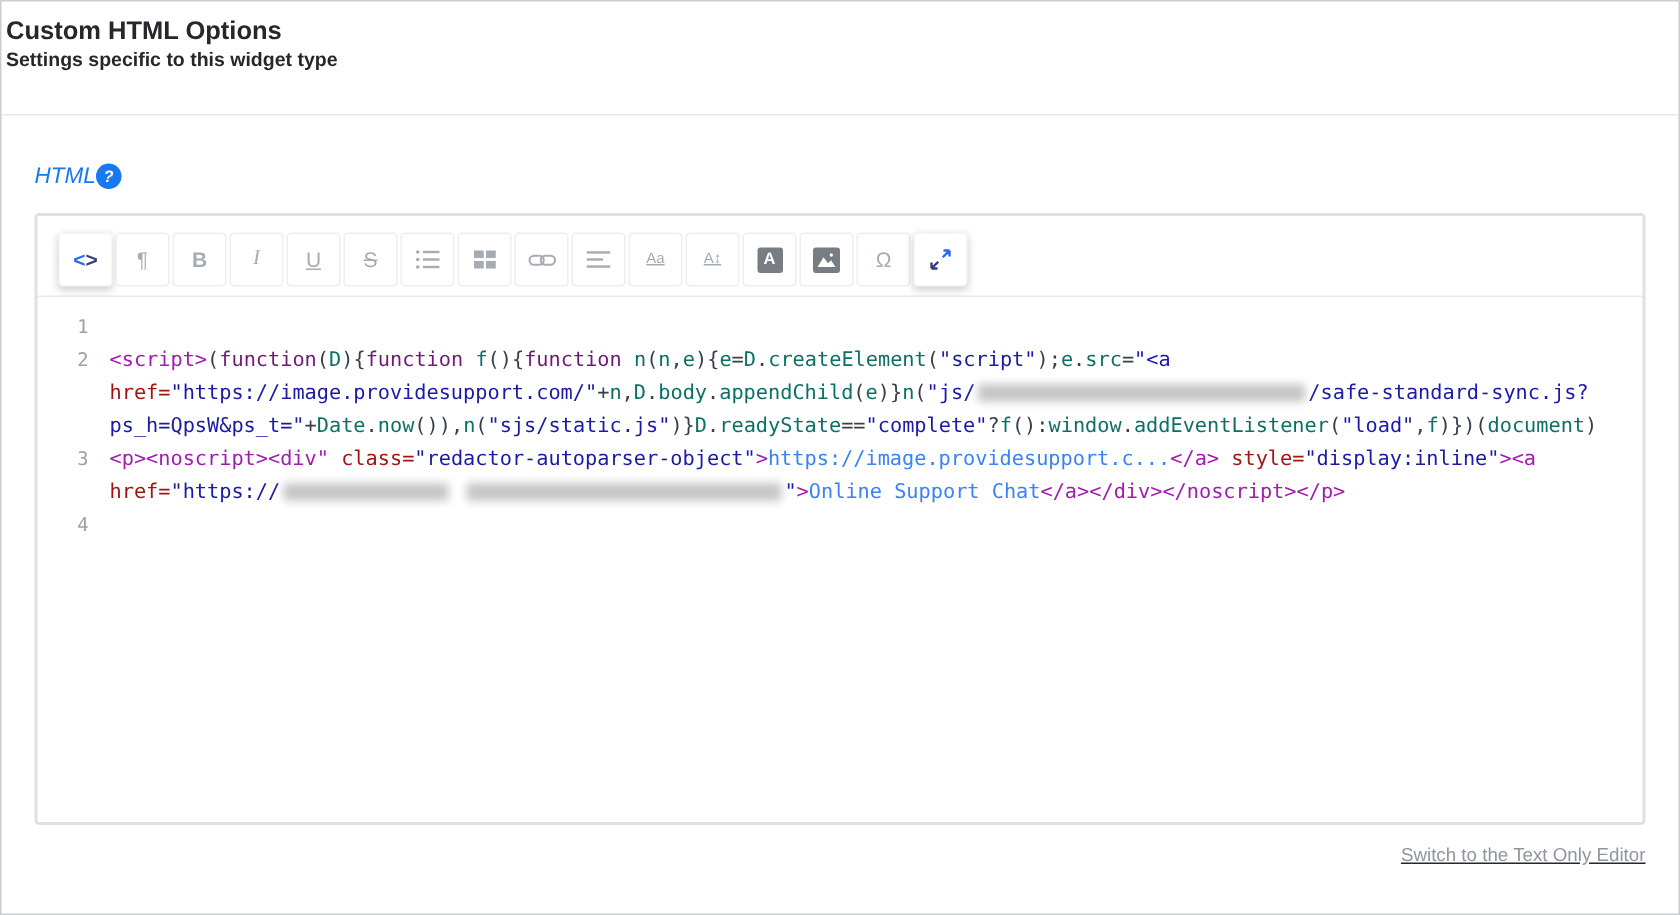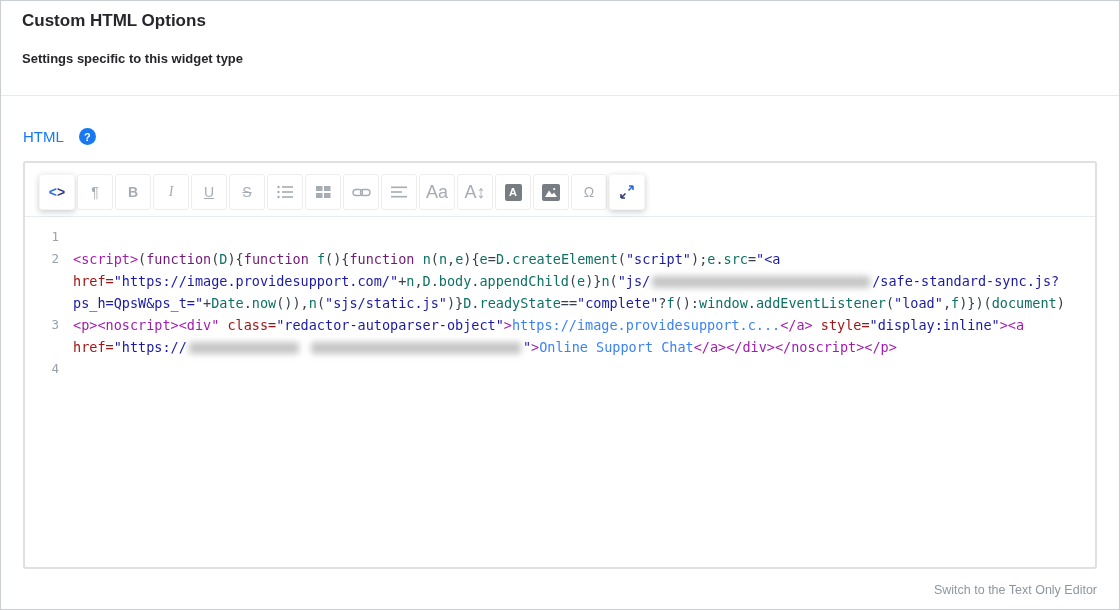--- a/index.html
+++ b/index.html
@@ -5,27 +5,27 @@
   * { box-sizing: border-box; }
   html,body { margin:0; padding:0; }
   body {
     width:1120px; height:610px;
     border:1px solid #c9cdd1;
     background:#fff;
     font-family:"Liberation Sans", sans-serif;
     color:#26262c;
     overflow:hidden;
   }
-  .page-header { padding:10px 14px 0 21px; }
+  .page-header { padding:10px 14px 0 3px; }
   .title { font-size:17px; font-weight:bold; color:#26262c; }
-  .subtitle { font-size:13px; font-weight:bold; color:#26262c; margin-top:20px; }
+  .subtitle { font-size:13px; font-weight:bold; color:#26262c; margin-top:1px; }
   .divider { height:1px; background:#e9e9e9; margin-top:29px; }
 
   .panel { padding:32px 22px 0 22px; }
-  .field-label-row { display:flex; align-items:center; gap:15px; margin-bottom:16px; }
+  .field-label-row { display:flex; align-items:center; gap:0; margin-bottom:16px;font-style:italic; }
   .field-label { color:#1778f2; font-size:15px; }
   .help-icon {
     width:17px; height:17px; border-radius:50%;
     background:#1778f2; color:#fff; font-size:11px; font-weight:bold;
     display:flex; align-items:center; justify-content:center; cursor:pointer;
   }
 
   .editor { border:2px solid #e0e0e0; border-radius:3px; height:408px; background:#fff; }
   .toolbar { display:flex; gap:2px; padding:11px 0 6px 14px; }
   .tb-btn {
@@ -40,21 +40,21 @@
   .g-lt { color:#2a6ae8; font-weight:bold; }
   .g-gt { color:#323c7e; font-weight:bold; }
   .ic-b { font-weight:bold; }
   .ic-i { font-style:italic; font-family:"Liberation Serif", serif; }
   .ic-u { text-decoration:underline; }
   .ic-s { text-decoration:line-through; }
   .dark-chip {
     width:17px; height:17px; background:#787d83; color:#fff; border-radius:2px;
     font-size:11px; font-weight:bold; display:flex; align-items:center; justify-content:center;
   }
-  .ic-small { font-size:18px; }
+  .ic-small { font-size:10px;text-decoration:underline; }
 
   .code-area {
     border-top:1px solid #e3ebf3;
     padding:9px 0 0 0;
     height:352px;
     font-family:"DejaVu Sans Mono", monospace;
     font-size:13.5px;
     cursor:text;
     overflow:hidden;
   }
@@ -68,21 +68,21 @@
   .tk-str { color:#1a1aa6; }
   .tk-attr { color:#a31515; }
   .tk-id { color:#0e7065; }
   .tk-p { color:#39404a; }
   .tk-plain { color:#39404a; }
   .tk-txt { color:#3b82f6; }
   .redact {
     display:inline-block; height:12px; background:#c6c6c6; border-radius:2px;
     filter:blur(3px); vertical-align:middle; margin:0 2px;
   }
-  .footer-row { text-align:right; padding:11px 0 0 0; }
+  .footer-row { text-align:right; padding:11px 0 0 0;text-decoration:underline; }
   .footer-link { color:#8f969e; font-size:12.5px; cursor:pointer; }
 </style>
 </head>
 <body>
 
 <div class="page-header">
   <div class="title">Custom HTML Options</div>
   <div class="subtitle">Settings specific to this widget type</div>
 </div>
 <div class="divider"></div>

